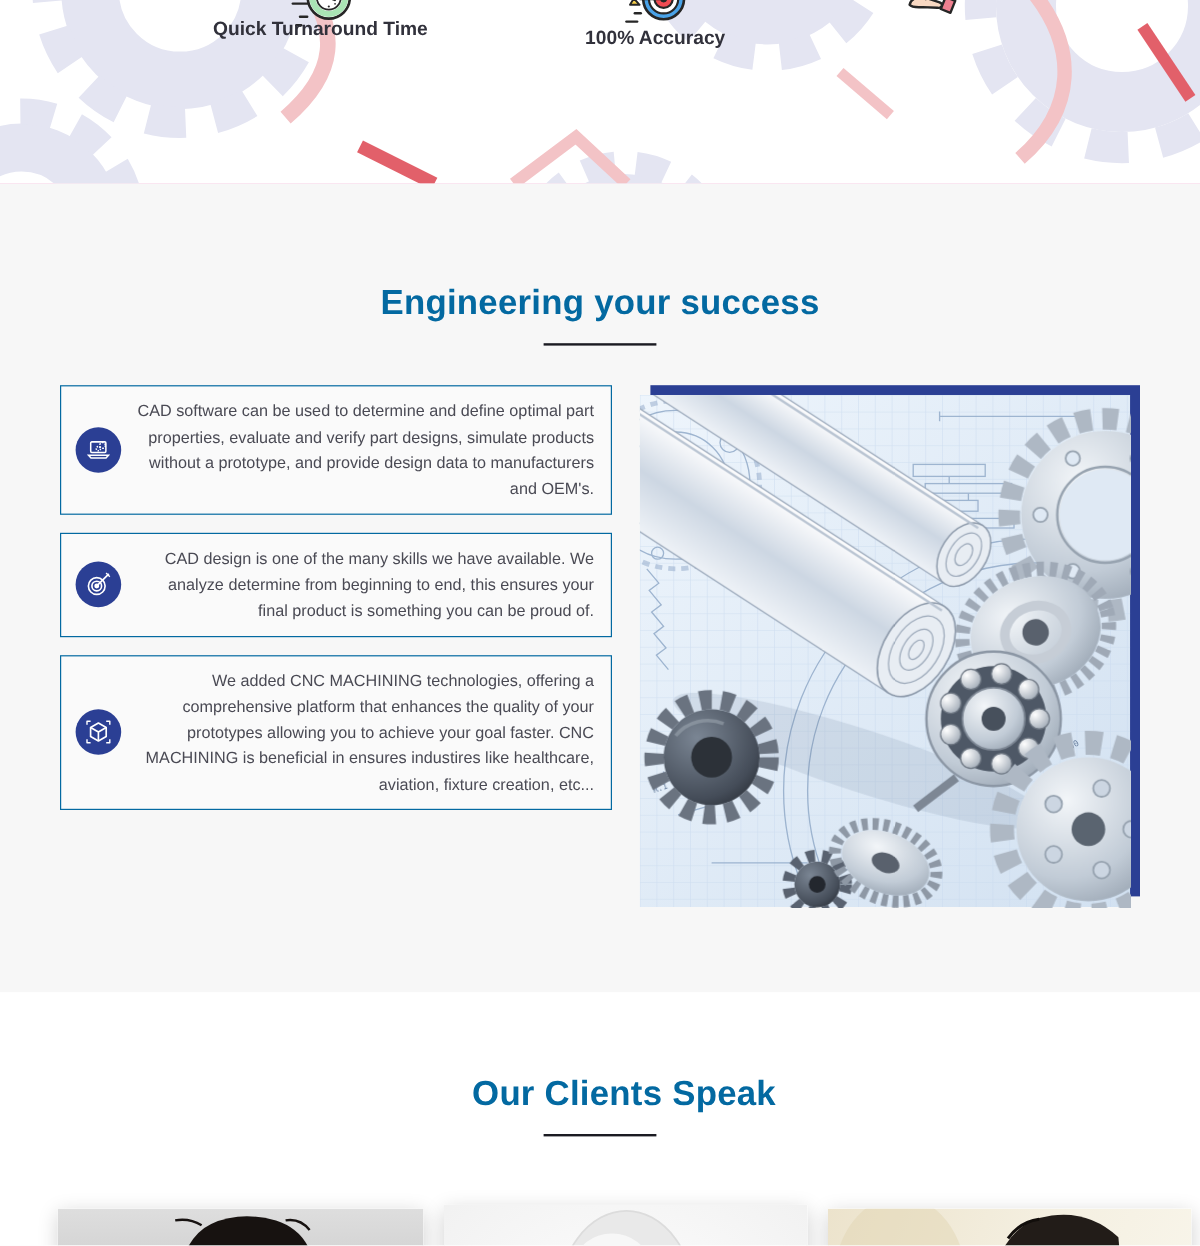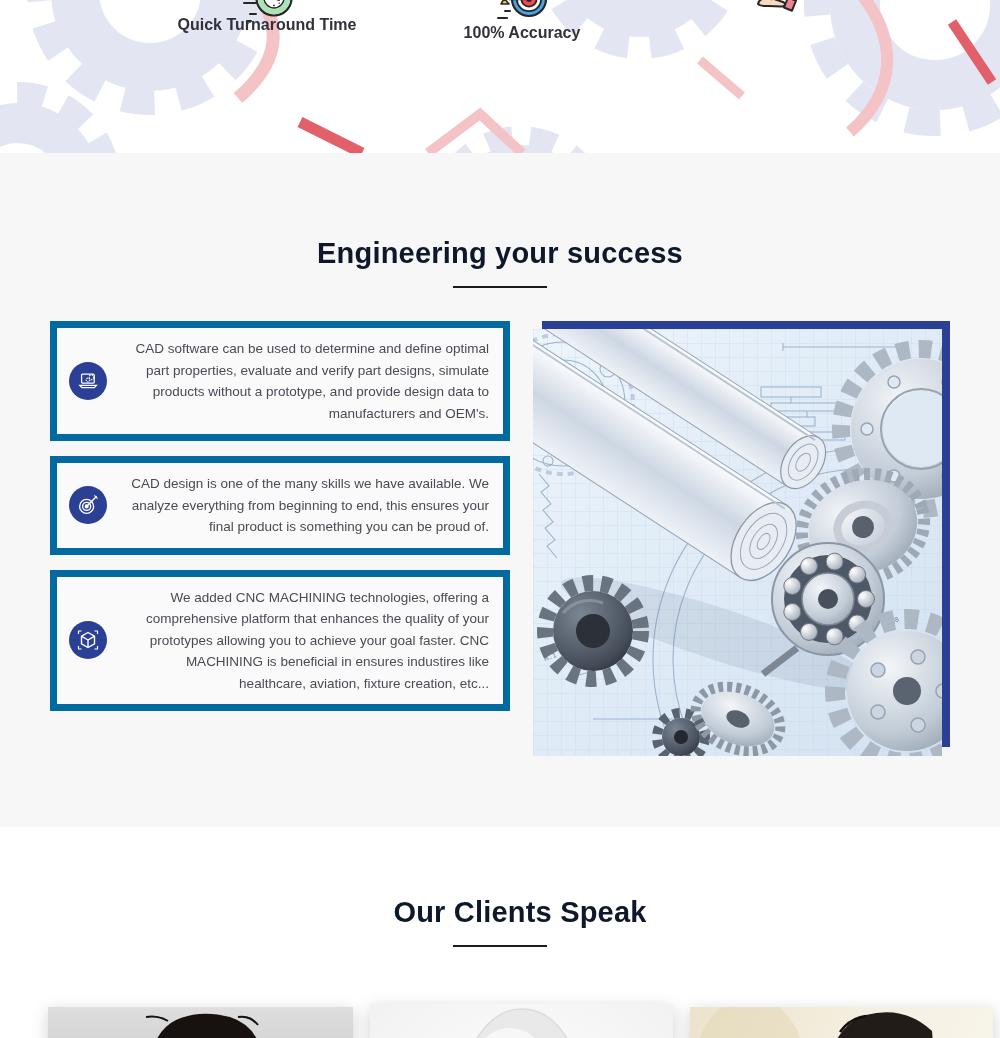--- a/index.html
+++ b/index.html
@@ -3,41 +3,41 @@
 <meta charset="utf-8">
 <style>
   html,body{margin:0;padding:0;background:#fff;}
   .page{position:relative;width:1000px;height:1038px;margin:0 auto;overflow:hidden;
         background:#fff;font-family:"Liberation Sans","DejaVu Sans",sans-serif;}
 
   
   .hero{position:relative;height:153px;overflow:hidden;background:#f9a8d4;}
   .hero-bg{position:absolute;left:0;top:0;width:1000px;height:153px;}
   .feature{position:absolute;top:0;transform:translateX(-50%);text-align:center;width:280px;}
-  .f1{left:267px;}.f2{left:522px;}.f3{left:775px;}
+  .f1{left:267px;}.f2{left:546px;}.f3{left:775px;}
   .f-ic{display:block;margin:0 auto;}
   .f1 .f-ic{height:30px;}.f2 .f-ic{height:36px;}.f3 .f-ic{height:26px;}
   .f-ic svg{display:block;margin:0 auto;}
   .f1 .f-ic svg{margin-top:-22px;}
   .f2 .f-ic svg{margin-top:-20px;}
   .f3 .f-ic svg{margin-top:-20px;}
   .f-label{font-size:16px;font-weight:700;color:#31313b;}
   .f1 .f-label{margin-top:8px;}
   .f2 .f-label{margin-top:8px;}
   .f3 .f-label{margin-top:7px;}
 
   
   .eng{position:relative;height:674px;background:#f7f7f7;}
   .sec-title{margin:0;text-align:center;font-size:29px;line-height:31px;
-             font-weight:700;color:#0f172a;letter-spacing:.2px;}
+             font-weight:700;color:#0369a1;letter-spacing:.2px;}
   .eng .sec-title{padding-top:85px;}
   .rule{width:94px;height:2px;background:#1b1b22;margin:17px auto 0;}
   .eng-content{position:relative;margin-top:33px;height:440px;}
   .cards{position:absolute;left:50px;top:0;width:460px;}
-  .card{display:flex;align-items:center;background:#fafafa;border:7px solid #0369a1;
+  .card{display:flex;align-items:center;background:#fafafa;border:1px solid #0369a1;
         margin-bottom:15px;padding:10px 14px 10px 12px;box-sizing:border-box;min-height:85px;}
   .card-ic{width:38px;height:38px;border-radius:50%;background:#2b3f94;flex:0 0 38px;
            display:flex;align-items:center;justify-content:center;margin-right:12px;}
   .card-tx{flex:1;text-align:right;font-size:13.5px;line-height:21.5px;color:#4a4a54;}
   .img-back{position:absolute;left:542px;top:0;width:408px;height:426px;background:#2b3f94;}
   .photo{position:absolute;left:533px;top:8px;width:409px;height:427px;overflow:hidden;}
   .photo svg{display:block;}
 
   
   .clients{position:relative;height:211px;background:#fff;}
@@ -160,21 +160,21 @@
         <div class="card">
           <span class="card-ic">
             <svg width="22" height="22" viewBox="0 0 24 24" fill="none" stroke="#fff" stroke-width="1.5">
               <circle cx="10.5" cy="13.5" r="7.6"></circle>
               <circle cx="10.5" cy="13.5" r="4.4"></circle>
               <circle cx="10.5" cy="13.5" r="1.5" fill="#fff"></circle>
               <path d="M21.5 2.5 L11.5 12.5"></path>
               <path d="M19 1.6 l3.4 3.4" stroke-width="1.2"></path>
             </svg>
           </span>
-          <div class="card-tx">CAD design is one of the many skills we have available. We analyze everything from beginning to end, this ensures your final product is something you can be proud of.</div>
+          <div class="card-tx">CAD design is one of the many skills we have available. We analyze determine from beginning to end, this ensures your final product is something you can be proud of.</div>
         </div>
 
 
         <div class="card">
           <span class="card-ic">
             <svg width="24" height="24" viewBox="0 0 24 24" fill="none" stroke="#fff" stroke-width="1.4" stroke-linejoin="round">
               <polygon points="12,4.5 18.5,8.2 18.5,15.8 12,19.5 5.5,15.8 5.5,8.2"></polygon>
               <path d="M5.5 8.2 L12 12 L18.5 8.2 M12 12 V19.5"></path>
               <path d="M2.5 6 v-3 h3 M21.5 6 v-3 h-3 M2.5 18 v3 h3 M21.5 18 v3 h-3" stroke-width="1.2"></path>
             </svg>

